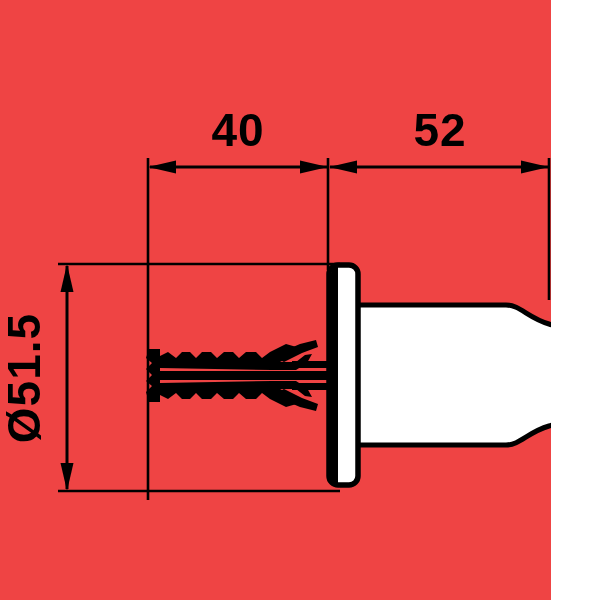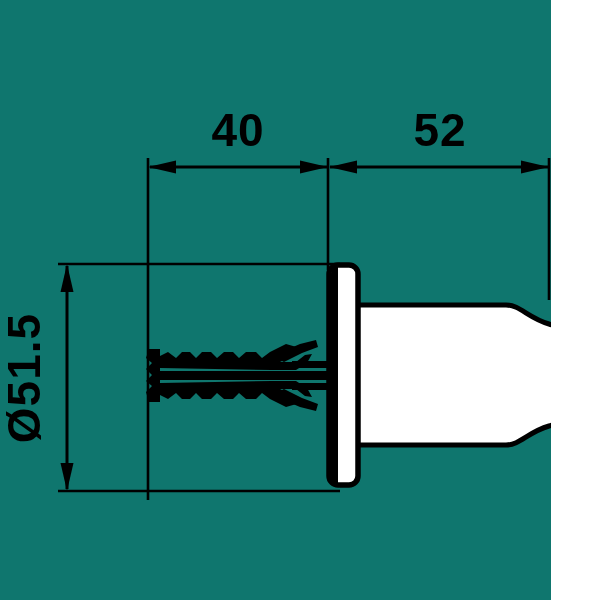--- a/index.html
+++ b/index.html
@@ -7,21 +7,21 @@
     padding: 0;
     background: #ffffff;
   }
   body {
     font-family: "Liberation Sans", sans-serif;
   }
   #drawing-root {
     position: relative;
     width: 551px;
     height: 600px;
-    background: #0f766e;
+    background: #ef4444;
     overflow: hidden;
   }
   svg.drawing-canvas {
     display: block;
     width: 600px;
     height: 600px;
   }
   .dim-text {
     font-family: "Liberation Sans", sans-serif;
     font-weight: bold;

